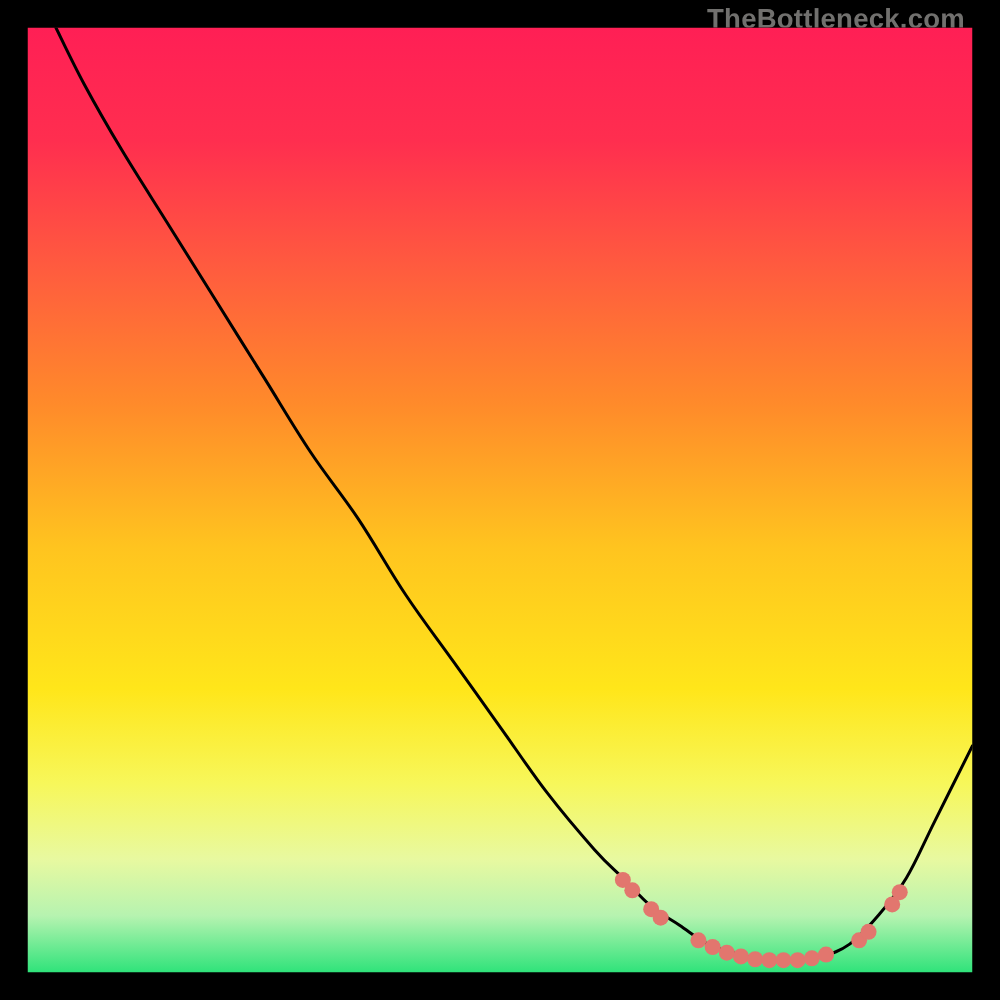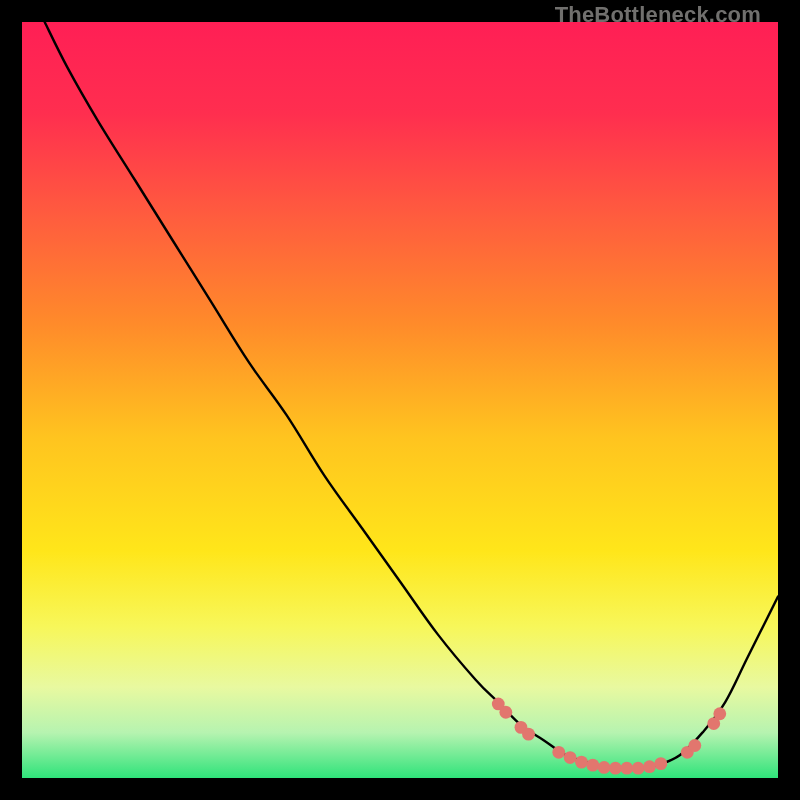--- a/index.html
+++ b/index.html
@@ -21,21 +21,21 @@
   .plot-area {
     position: absolute;
     left: 0;
     top: 0;
     width: 756px;
     height: 756px;
   }
   .watermark {
     position: absolute;
     top: 2px;
-    right: 39px;
+    right: 28px;
     font-family: Arial, Helvetica, sans-serif;
     font-size: 22px;
     font-weight: 600;
     color: #71706e;
     letter-spacing: 0.2px;
     user-select: none;
   }
   svg {
     display: block;
   }

